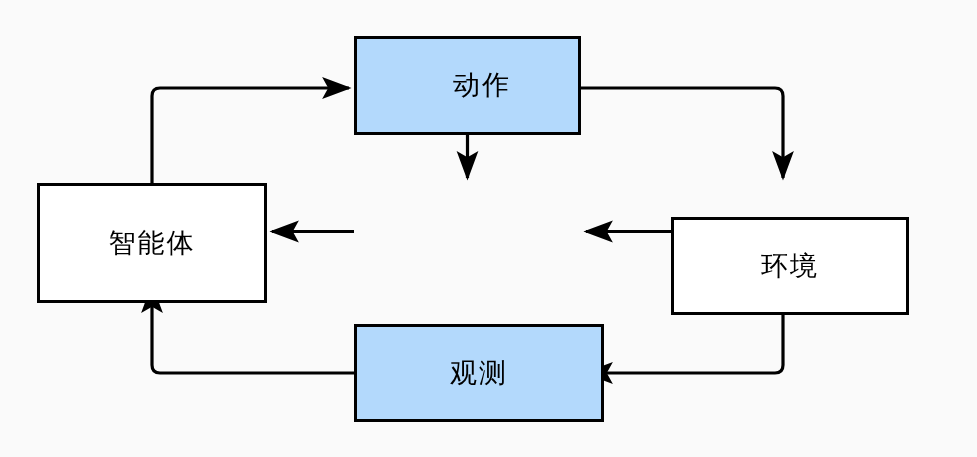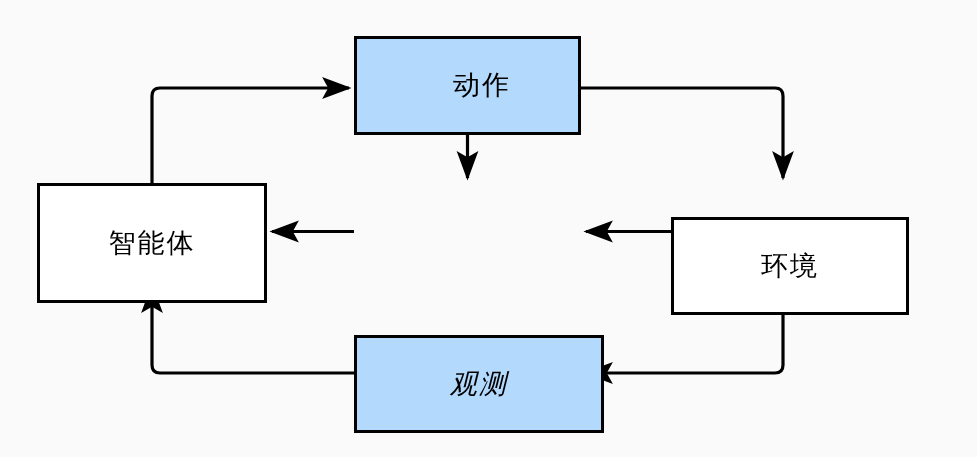--- a/index.html
+++ b/index.html
@@ -37,21 +37,21 @@
     line-height: 1;
     user-select: none;
   }
   .node-label {
     display: block;
     white-space: nowrap;
   }
   #node-agent   { left: 37px;  top: 183px; width: 230px; height: 120px; }
   #node-action  { left: 354px; top: 36px;  width: 227px; height: 99px; padding-left: 29px; }
   #node-reward  { left: 354px; top: 183px; width: 227px; height: 98px; }
-  #node-obs     { left: 354px; top: 335px; width: 250px; height: 98px; font-style: italic; }
+  #node-obs     { left: 354px; top: 324px; width: 250px; height: 98px; }
   #node-env     { left: 671px; top: 183px; width: 238px; height: 98px; margin-top: 34px; }
 </style>
 </head>
 <body>
 
 <div id="diagram-canvas">
 
   <svg id="edge-layer" viewBox="0 0 977 457" width="977" height="457" xmlns="http://www.w3.org/2000/svg">
     <defs>
       <marker id="arrowhead" markerWidth="10" markerHeight="10" refX="8.4" refY="3.6" orient="auto" markerUnits="strokeWidth">

